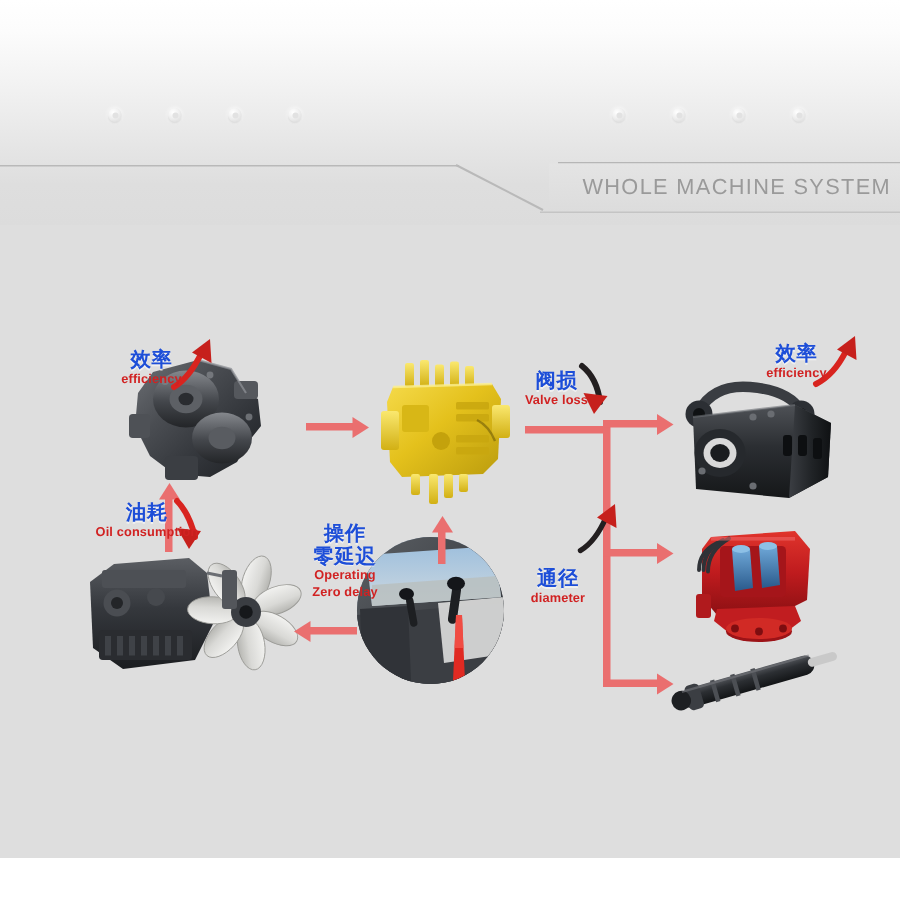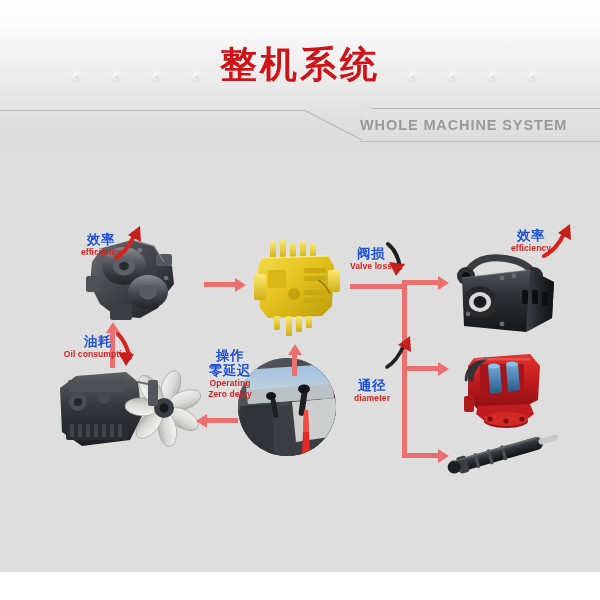--- a/index.html
+++ b/index.html
@@ -59,25 +59,25 @@
   #rule-right-bot {
     position: absolute; left: 360px; top: 141px;
     width: 240px; height: 1px; background: #c4c4c4;
   }
   #subtitle-band {
     position: absolute; left: 366px; top: 109px;
     width: 234px; height: 32px;
     background: linear-gradient(to bottom, #e4e4e4 0%, #dcdcdc 100%);
   }
   #title-en {
-    position: absolute; left: 360px; top: 114px;
+    position: absolute; left: 372px; top: 114px;
     width: 222px; height: 22px;
     font-size: 14.5px; letter-spacing: 0.9px;
     color: #9a9a9a; line-height: 22px;
-    text-align: left; white-space: nowrap; font-weight: bold;
+    text-align: right; white-space: nowrap;
   }
 
   
   #body-area {
     position: absolute; left: 0; top: 150px;
     width: 600px; height: 422px;
     background: #dedede;
   }
   #bottom-white {
     position: absolute; left: 0; top: 572px;
@@ -169,21 +169,20 @@
 
     <div class="stud" style="left:72px;"></div>
     <div class="stud" style="left:112px;"></div>
     <div class="stud" style="left:152px;"></div>
     <div class="stud" style="left:192px;"></div>
     <div class="stud" style="left:408px;"></div>
     <div class="stud" style="left:448px;"></div>
     <div class="stud" style="left:488px;"></div>
     <div class="stud" style="left:528px;"></div>
 
-    <div id="title-cn">整机系统</div>
 
     <div id="rule-left"></div>
     <svg id="rule-diag" width="64" height="34" viewBox="0 0 64 34">
       <path d="M2 2 L60 32" stroke="#b9b9b9" stroke-width="1.4" fill="none"></path>
     </svg>
     <div id="rule-right-top"></div>
     <div id="subtitle-band"></div>
     <div id="rule-right-bot"></div>
     <div id="title-en">WHOLE MACHINE SYSTEM</div>
   </div>

